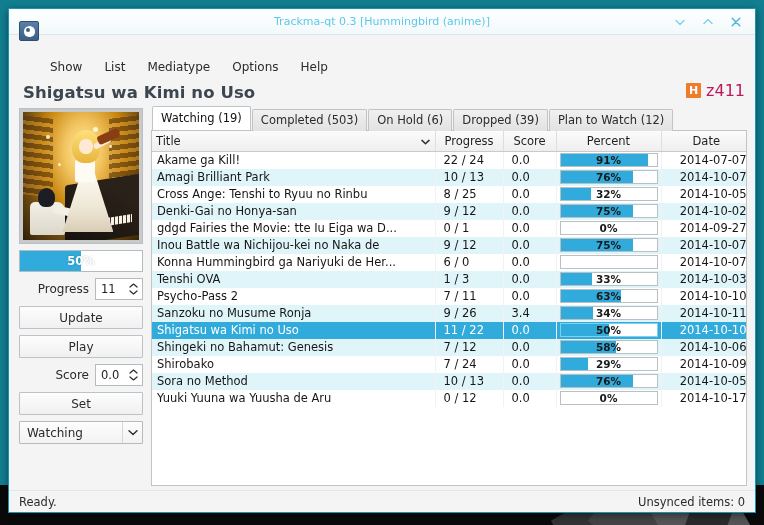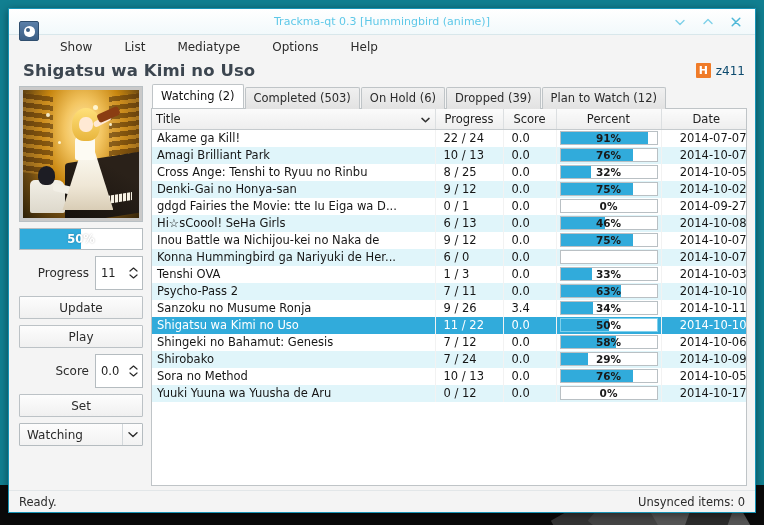--- a/index.html
+++ b/index.html
@@ -65,24 +65,25 @@
   .win-btn {
     width: 14px; height: 14px;
     position: relative;
     cursor: pointer;
   }
   .win-btn svg { display:block; }
   
   #menubar {
     height: 24px;
     display: flex; align-items: center;
-    gap: 14px;
+    gap: 4px;
     padding: 0 4px;
     background: #f4f4f4;
     flex: none;
+    margin-top: 20px;
   }
   #app-icon {
     width: 20px; height: 20px;
     background: linear-gradient(to bottom,#5a7fa8,#3c5f85);
     border: 1px solid #2f4e6e;
     border-radius: 2px;
     display: flex; align-items: center; justify-content: center;
     margin-right: 4px;
     position: absolute; left: 10px; top: 12px;
     z-index: 3;
@@ -125,21 +126,21 @@
   }
   #site-badge {
     width: 15px; height: 15px;
     background: #f07b28;
     color: #fff;
     font-size: 11px; font-weight: bold;
     display: flex; align-items: center; justify-content: center;
     border-radius: 1px;
     font-family: "DejaVu Sans", sans-serif;
   }
-  #username { font-size: 12px; color: #0c4a6e; }
+  #username { font-size: 16px; color: #be185d; }
 
   
   #content {
     flex: 1;
     display: flex;
     padding: 0 8px 0 10px;
     gap: 8px;
     min-height: 0;
   }
   
@@ -269,21 +270,21 @@
   }
   .field-row {
     display: flex; align-items: center; gap: 6px;
     flex: none;
   }
   .field-label {
     font-size: 12px; color: #2b2b2b;
     margin-left: auto;
   }
   .spinbox {
-    width: 48px; height: 34px;
+    width: 48px; height: 22px;
     border: 1px solid #b5bcc0;
     background: #fff;
     display: flex; align-items: center;
     padding-left: 5px;
     position: relative;
     flex: none;
   }
   .spinbox .val { font-size: 11.5px; color: #222; }
   .spin-arrows {
     position: absolute; right: 4px; top: 50%;
@@ -546,21 +547,21 @@
           <svg width="10" height="7" viewBox="0 0 10 7">
               <path d="M1 1.8 L5 5.4 L9 1.8" stroke="#2b2b2b" stroke-width="1.4" fill="none" stroke-linecap="round" stroke-linejoin="round"></path>
             </svg>
         </span>
       </div>
     </div>
 
     <div id="main">
 
       <div id="tabbar">
-        <div class="tab active">Watching (2)</div>
+        <div class="tab active">Watching (19)</div>
         <div class="tab">Completed (503)</div>
         <div class="tab">On Hold (6)</div>
         <div class="tab">Dropped (39)</div>
         <div class="tab">Plan to Watch (12)</div>
       </div>
 
       <div id="table-wrap">
         <table>
           <colgroup>
             <col style="width:283px">
@@ -642,32 +643,20 @@
                 <td class="c-score">0.0</td>
                 <td class="c-pct">
                   <div class="pbar">
                     <div class="pbar-fill" style="width: 0%;"></div>
                     <div class="pbar-text">0%</div>
                   </div>
                 </td>
                 <td class="c-date">2014-09-27</td>
               </tr>
               <tr>
-                <td class="c-title">Hi☆sCoool! SeHa Girls</td>
-                <td class="c-prog">6 / 13</td>
-                <td class="c-score">0.0</td>
-                <td class="c-pct">
-                  <div class="pbar">
-                    <div class="pbar-fill" style="width: 46%;"></div>
-                    <div class="pbar-text">46%</div>
-                  </div>
-                </td>
-                <td class="c-date">2014-10-08</td>
-              </tr>
-              <tr>
                 <td class="c-title">Inou Battle wa Nichijou-kei no Naka de</td>
                 <td class="c-prog">9 / 12</td>
                 <td class="c-score">0.0</td>
                 <td class="c-pct">
                   <div class="pbar">
                     <div class="pbar-fill" style="width: 75%;"></div>
                     <div class="pbar-text">75%</div>
                   </div>
                 </td>
                 <td class="c-date">2014-10-07</td>

